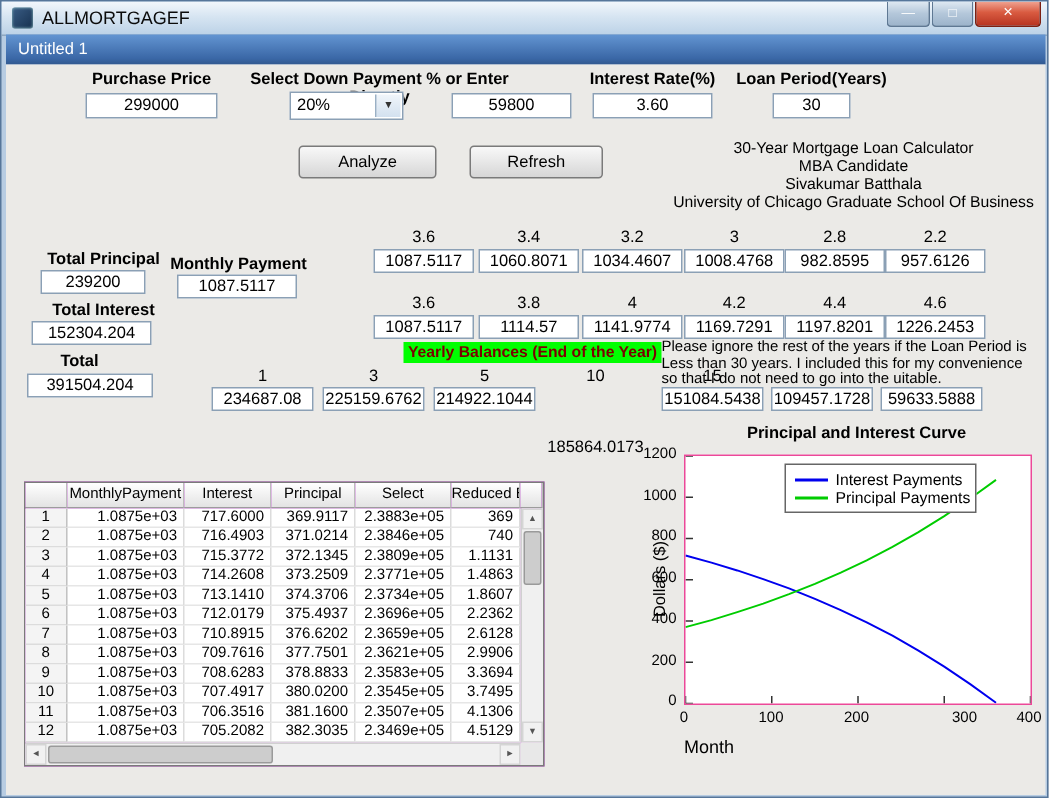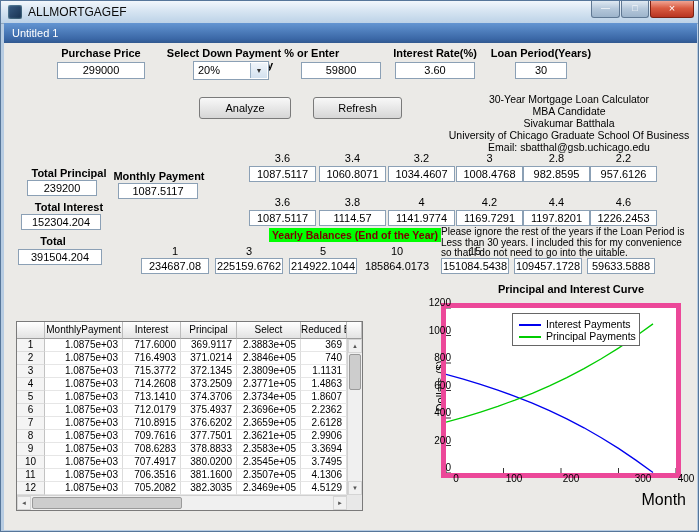--- a/index.html
+++ b/index.html
@@ -21,21 +21,21 @@
   .menubar { position:absolute; left:3px; top:22px; width:693px; height:20px;
              background:linear-gradient(180deg,#6395d2,#3a67a6 80%,#31598f);
              color:#fff; font-size:11px; line-height:20px; }
   .menubar span { margin-left:8px; }
   .content { position:absolute; left:3px; top:42px; width:693px; height:487px; background:#ebeae7; }
 
   .lbl  { position:absolute; font-size:11px; font-weight:bold; color:#000; text-align:center; }
   .rlbl { position:absolute; font-size:11px; color:#000; text-align:center; }
   .field { position:absolute; background:#fff; border:1px solid #8ba0b5; box-sizing:border-box;
            font-size:11px; color:#000; text-align:center; line-height:14px; }
-  .plainval { position:absolute; font-size:11px; color:#000; text-align:center; line-height:16px; }
+  .plainval { position:absolute; font-size:11px; color:#000; text-align:center; line-height:16px;margin-top:32px; }
   .select { text-align:left; padding-left:4px; line-height:17px; }
   .select-arrow { position:absolute; right:1px; top:1px; bottom:1px; width:16px;
                   background:linear-gradient(#f0f5fa,#d3e1ef); border-left:1px solid #9ab0c5;
                   font-size:7px; color:#333; display:flex; align-items:center; justify-content:center; }
   .btn { position:absolute; background:linear-gradient(180deg,#f8f8f8,#e9e9e9 45%,#d6d6d6);
          border:1px solid #7a7a7a; border-radius:3px; box-sizing:border-box;
          font-size:11px; text-align:center; line-height:20px; cursor:default; }
   .green { position:absolute; font-size:10.5px; font-weight:bold; text-align:center; line-height:14px; }
   .info { position:absolute; font-size:10.5px; text-align:center; line-height:12px; color:#000; }
   .note { position:absolute; font-size:10px; line-height:10.5px; color:#000; }
@@ -59,23 +59,23 @@
   .sarrow { position:absolute; background:#f1f1f1; border:1px solid #d5d5d5; box-sizing:border-box;
             color:#555; font-size:6px; display:flex; align-items:center; justify-content:center; }
   .vthumb { position:absolute; left:1px; right:1px; top:15px; height:36px; background:#cdcdcd; border:1px solid #9a9a9a; border-radius:2px; box-sizing:border-box; }
   .hthumb { position:absolute; top:1px; bottom:1px; left:15px; width:150px; background:#cdcdcd; border:1px solid #9a9a9a; border-radius:2px; box-sizing:border-box; }
   .scorner { position:absolute; right:0; bottom:0; width:15px; height:15px; background:#e8e8e8; }
   .hcorner { background:linear-gradient(180deg,#fff,#e3e3e3); border-bottom:1px solid #9c9c9c; width:15px; box-sizing:border-box; }
 
   
   .chart { position:absolute; }
   .ctitle { position:absolute; font-size:11px; font-weight:bold; text-align:center; }
-  .plot { position:absolute; left:20px; top:20px; width:230px; height:165px; background:#fff; border:5px solid #ec4899; box-sizing:content-box; }
+  .plot { position:absolute; left:35px; top:20px; width:230px; height:165px; background:#fff; border:1px solid #ec4899; box-sizing:content-box; }
   .plot svg { position:absolute; left:0; top:0; }
-  .xlabel { position:absolute; font-size:16px; text-align:right; }
+  .xlabel { position:absolute; font-size:12px; text-align:left; }
   .ylabel { position:absolute; left:13px; top:186px; width:166px; transform-origin:0 0;
             transform:rotate(-90deg); text-align:center; font-size:11px; }
   .ytick { position:absolute; font-size:10px; text-align:right; }
   .xtick { position:absolute; font-size:10px; text-align:center; }
   .legend { position:absolute; left:66px; top:5px; width:128px; border:1px solid #666; background:#fff;
             padding:4px 0 3px 6px; z-index:2; box-sizing:border-box; }
   .legend-row { height:12px; line-height:12px; font-size:10.5px; white-space:nowrap; }
   .legend-line { display:inline-block; width:22px; height:2px; margin-right:5px; vertical-align:middle; }
 </style>
 </head>
@@ -114,21 +114,20 @@
   <div class="field" style="left:514px;top:61px;width:52px;height:17px">30</div>
 
   <div class="btn" style="left:198px;top:96px;width:92px;height:22px">Analyze</div>
   <div class="btn" style="left:312px;top:96px;width:89px;height:22px">Refresh</div>
 
   <div class="info" style="left:440px;top:92px;width:256px">
     <div>30-Year Mortgage Loan Calculator</div>
     <div>MBA Candidate</div>
     <div>Sivakumar Batthala</div>
     <div>University of Chicago Graduate School Of Business</div>
-    <div>Email: sbatthal@gsb.uchicago.edu</div>
   </div>
 
   <div class="green" style="left: 268px; top: 227px; width: 172px; height: 14px; background: rgb(0, 255, 0); color: rgb(123, 0, 0);">Yearly Balances (End of the Year)</div>
 
   <div class="lbl" style="left:20px;top:166px;width:96px">Total Principal</div>
   <div class="field" style="left:26px;top:179px;width:70px;height:16px">239200</div>
   <div class="lbl" style="left:112px;top:169px;width:92px">Monthly Payment</div>
   <div class="field" style="left:117px;top:182px;width:80px;height:16px">1087.5117</div>
   <div class="lbl" style="left:22px;top:200px;width:92px">Total Interest</div>
   <div class="field" style="left:20px;top:213px;width:80px;height:16px">152304.204</div>

